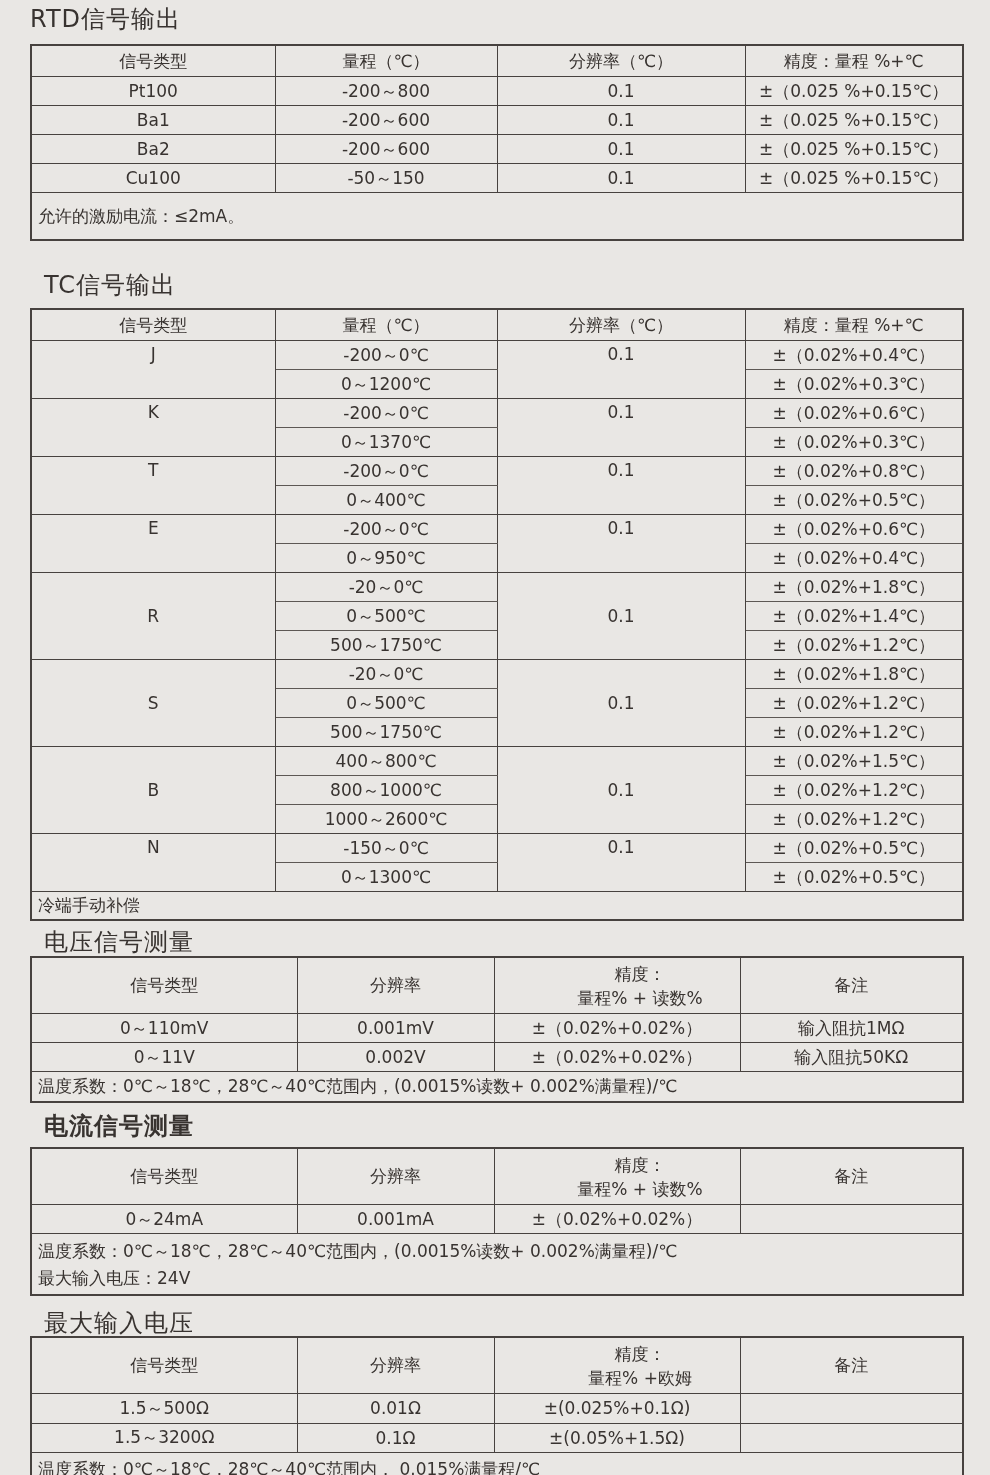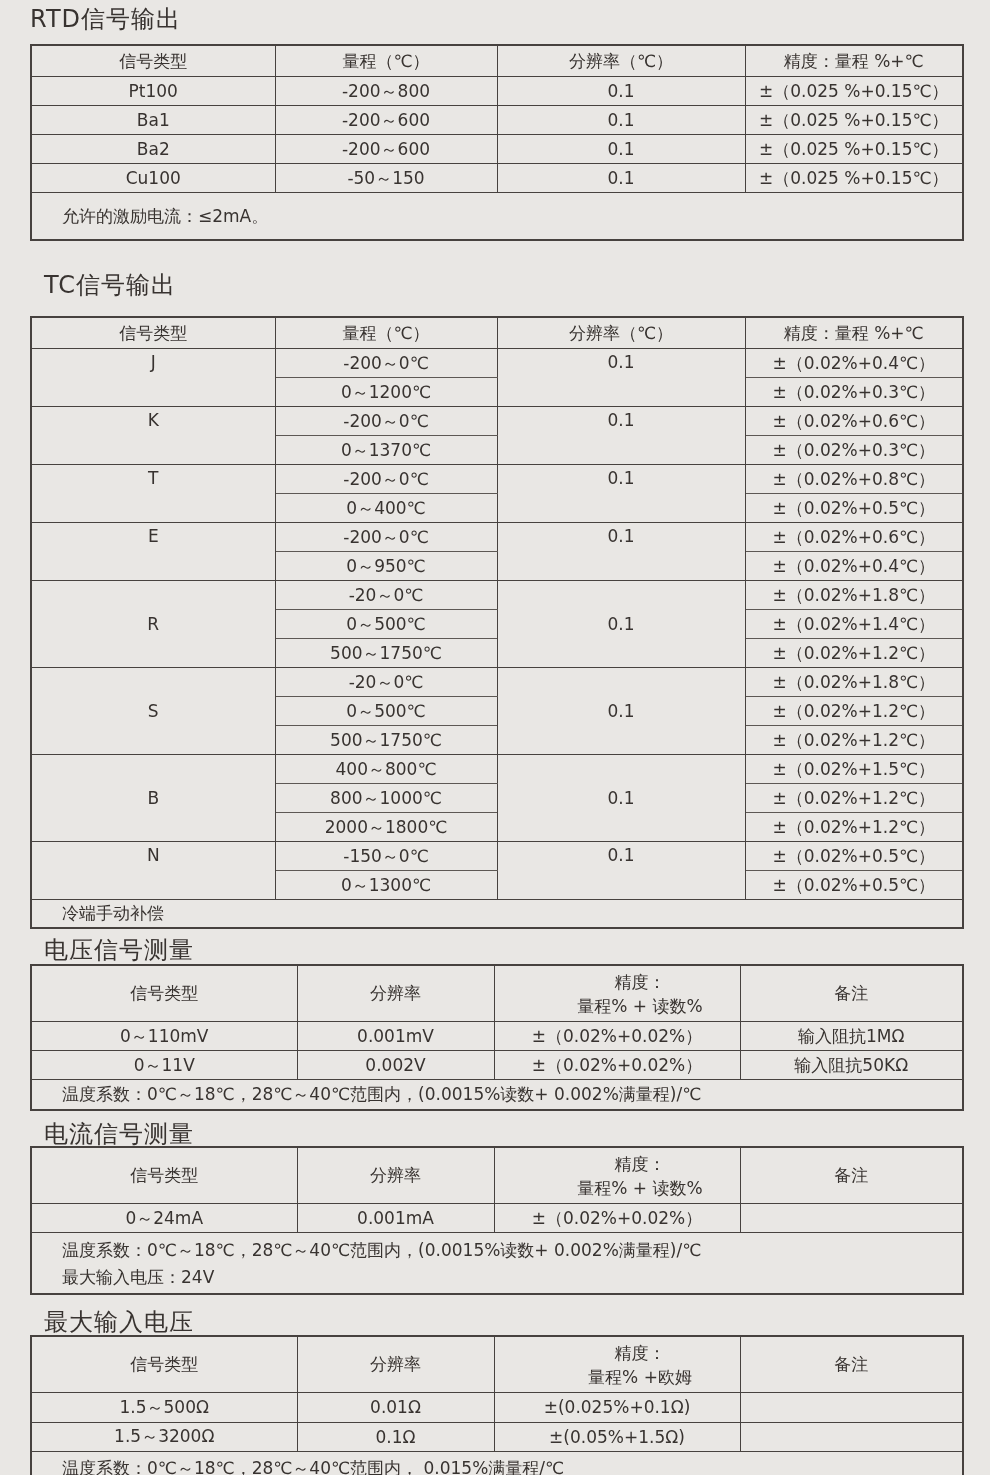--- a/index.html
+++ b/index.html
@@ -29,21 +29,21 @@
     font-weight:normal;
     text-align:center;
     padding:0;
     overflow:hidden;
     white-space:nowrap;
   }
   thead th{height:30px;}
   tbody td{height:28px;}
   tfoot td{
     text-align:left;
-    padding-left:30px;
+    padding-left:6px;
   }
   
   .rtd tfoot td{height:46px;}
   
   .tc th,.tc td{border-top:none;border-bottom:none;}
   .tc thead th{border-bottom:1.7px solid #47423f;}
   .tc td.sub{border-bottom:1px solid #5d5854;}
   .tc tr.group-end td{border-bottom:1.7px solid #47423f;}
   .tc td.span-cell{border-bottom:1.7px solid #47423f;}
   .tc td.va-top{vertical-align:top;padding-top:3px;}
@@ -51,23 +51,23 @@
   .tc tfoot td{border-top:1.7px solid #47423f;height:27px;}
   
   .meas thead th{height:55px;}
   .meas .acc-head div{line-height:24px;padding-left:46px;}
   .volt tfoot td{height:29px;}
   .curr tfoot td{height:58px;line-height:27px;padding-top:2px;}
   .res  tfoot td{height:33px;}
   .res  tbody td{height:28.5px;text-align:center;}
   
   .t-rtd{margin:8px 0 14px 30px;}
-  .t-tc{margin:33px 0 20px 44px;}
+  .t-tc{margin:33px 0 12px 44px;}
   .t-volt{margin:10px 0 3px 44px;}
-  .t-curr{margin:12px 0 1px 44px;}
+  .t-curr{margin:12px 0 10px 44px;font-weight:bold;}
   .t-res{margin:16px 0 2px 44px;}
 </style>
 </head>
 <body>
 
 <div class="sec-title t-rtd">RTD信号输出</div>
 <table class="rtd">
   <colgroup>
     <col style="width:244px">
       <col style="width:222px">
@@ -204,21 +204,21 @@
         <td class="span-cell va-mid" rowspan="3">B</td>
         <td class="sub">400～800℃</td>
         <td class="span-cell va-mid" rowspan="3">0.1</td>
         <td class="sub">±（0.02%+1.5℃）</td>
       </tr>
       <tr>
         <td class="sub">800～1000℃</td>
         <td class="sub">±（0.02%+1.2℃）</td>
       </tr>
       <tr class="group-end">
-        <td>2000～1800℃</td>
+        <td>1000～2600℃</td>
         <td>±（0.02%+1.2℃）</td>
       </tr>
       <tr>
         <td class="span-cell va-top" rowspan="2">N</td>
         <td class="sub">-150～0℃</td>
         <td class="span-cell va-top" rowspan="2">0.1</td>
         <td class="sub">±（0.02%+0.5℃）</td>
       </tr>
       <tr class="group-end">
         <td>0～1300℃</td>

